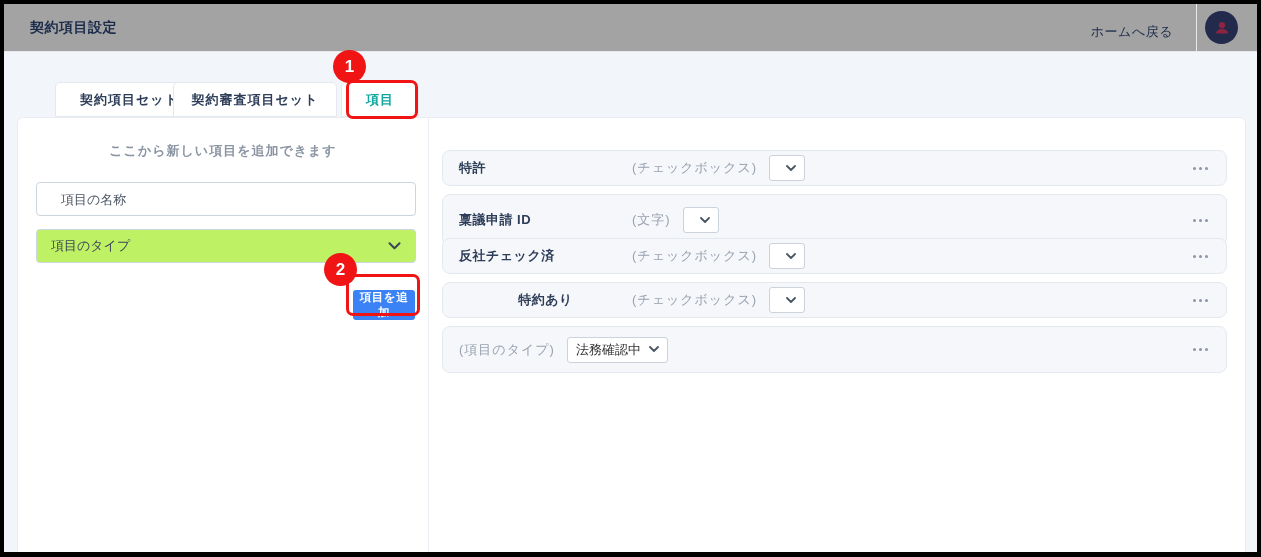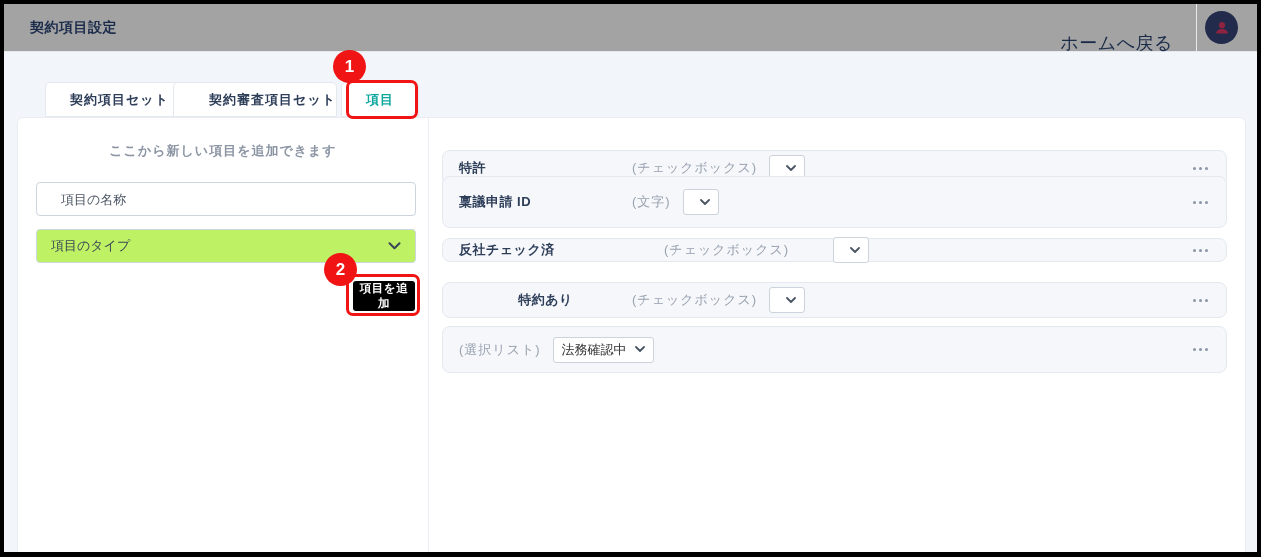--- a/index.html
+++ b/index.html
@@ -17,39 +17,39 @@
   
   .header{
     position:absolute;left:0;top:0;width:1253px;height:47px;
     background:#a3a3a3;border-bottom:1px solid #e6eaef;
   }
   .header-title{
     position:absolute;left:26px;top:0;line-height:47px;
     font-size:14px;font-weight:bold;color:#1b2b4a;letter-spacing:.5px;
   }
   .home-link{
-    position:absolute;right:84px;top:16px;line-height:47px;
-    font-size:18px;color:#1b2b4a;cursor:pointer;letter-spacing:.5px;
+    position:absolute;right:84px;top:4px;line-height:47px;
+    font-size:13px;color:#1b2b4a;cursor:pointer;letter-spacing:.5px;
   }
   .header-divider{
     position:absolute;left:1192px;top:0;width:1px;height:47px;background:#e9e9e9;
   }
   .avatar{
     position:absolute;left:1201px;top:7px;width:33px;height:33px;border-radius:50%;
     background:#232b4d;display:flex;align-items:center;justify-content:center;cursor:pointer;
   }
   
   .tab{
     position:absolute;top:78px;height:35px;background:#fff;
     border:1px solid #e4e9ef;border-radius:5px 5px 0 0;box-sizing:border-box;
     display:flex;align-items:center;justify-content:center;
     font-size:13px;font-weight:bold;color:#2e3e59;cursor:pointer;letter-spacing:1px;
   }
-  .tab-1{left:41px;width:149px;}
-  .tab-2{left:169px;width:164px;justify-content:flex-end;}
+  .tab-1{left:51px;width:149px;}
+  .tab-2{left:169px;width:164px;}
   .tab-3{left:337px;width:78px;color:#0ea79d;}
   
   .card{
     position:absolute;left:13px;top:113px;width:1229px;height:435px;
     background:#fff;border:1px solid #e9edf2;border-bottom:none;
     border-radius:6px 6px 0 0;box-sizing:border-box;
   }
   .panel-divider{
     position:absolute;left:410px;top:0;width:1px;height:434px;background:#eaeef3;
   }
@@ -66,22 +66,22 @@
   }
   .name-input::placeholder{color:#4b5563;opacity:1;}
   .type-select{
     position:absolute;left:18px;top:111px;width:380px;height:34px;box-sizing:border-box;
     border:1px solid #ccd4de;border-radius:4px;background:#bef264;
     display:flex;align-items:center;cursor:pointer;
     padding:0 14px;font-size:13px;color:#3c4656;
   }
   .type-select .chev{margin-left:auto;}
   .add-btn{
-    position:absolute;left:335px;top:163px;width:62px;height:30px;
-    background:#000000;border:none;border-radius:3px;cursor:pointer;
+    position:absolute;left:335px;top:172px;width:62px;height:30px;
+    background:#3b82f6;border:none;border-radius:3px;cursor:pointer;
     color:#fff;font-size:11.5px;font-weight:bold;letter-spacing:.5px;
     display:flex;align-items:center;justify-content:center;
     font-family:"Liberation Sans","DejaVu Sans",sans-serif;
   }
   
   .rows{position:absolute;left:424px;top:0;width:785px;}
   .row{
     position:absolute;left:0;width:785px;height:36px;box-sizing:border-box;
     background:#f5f7fa;border:1px solid #e4e9f0;border-radius:8px;
     display:flex;align-items:center;padding:0 16px;
@@ -164,36 +164,36 @@
       <svg width="10" height="7" viewBox="0 0 10 7">
         <path d="M1 1 L5 5 L9 1" fill="none" stroke="#4a5563" stroke-width="1.8" stroke-linecap="round" stroke-linejoin="round"></path>
       </svg>
     </span>
     <span class="row-dots">
             <i></i>
             <i></i>
             <i></i>
           </span>
   </div>
-        <div class="row" style="top: 58px; height: 52px; align-items: center;">
+        <div class="row" style="top: 76px; height: 52px; align-items: center;">
     <span class="row-name">稟議申請 ID</span>
     <span class="row-type">(文字)</span>
     <span class="row-select" hidden="">
       <span></span>
       <svg width="10" height="7" viewBox="0 0 10 7">
         <path d="M1 1 L5 5 L9 1" fill="none" stroke="#4a5563" stroke-width="1.8" stroke-linecap="round" stroke-linejoin="round"></path>
       </svg>
     </span>
     <span class="row-dots">
             <i></i>
             <i></i>
             <i></i>
           </span>
   </div>
-        <div class="row" style="top: 120px; height: 24px; gap: 32px;">
+        <div class="row" style="top: 120px; height: 36px;">
     <span class="row-name">反社チェック済</span>
     <span class="row-type">(チェックボックス)</span>
     <span class="row-select" hidden="">
       <span></span>
       <svg width="10" height="7" viewBox="0 0 10 7">
         <path d="M1 1 L5 5 L9 1" fill="none" stroke="#4a5563" stroke-width="1.8" stroke-linecap="round" stroke-linejoin="round"></path>
       </svg>
     </span>
     <span class="row-dots">
             <i></i>
@@ -210,21 +210,21 @@
         <path d="M1 1 L5 5 L9 1" fill="none" stroke="#4a5563" stroke-width="1.8" stroke-linecap="round" stroke-linejoin="round"></path>
       </svg>
     </span>
     <span class="row-dots">
             <i></i>
             <i></i>
             <i></i>
           </span>
   </div>
         <div class="row" style="top: 208px; height: 47px;">
-    <span class="row-type">(選択リスト)</span>
+    <span class="row-type">(項目のタイプ)</span>
     <span class="row-select">
       <span>法務確認中</span>
       <svg width="10" height="7" viewBox="0 0 10 7">
         <path d="M1 1 L5 5 L9 1" fill="none" stroke="#4a5563" stroke-width="1.8" stroke-linecap="round" stroke-linejoin="round"></path>
       </svg>
     </span>
     <span class="row-dots">
             <i></i>
             <i></i>
             <i></i>

